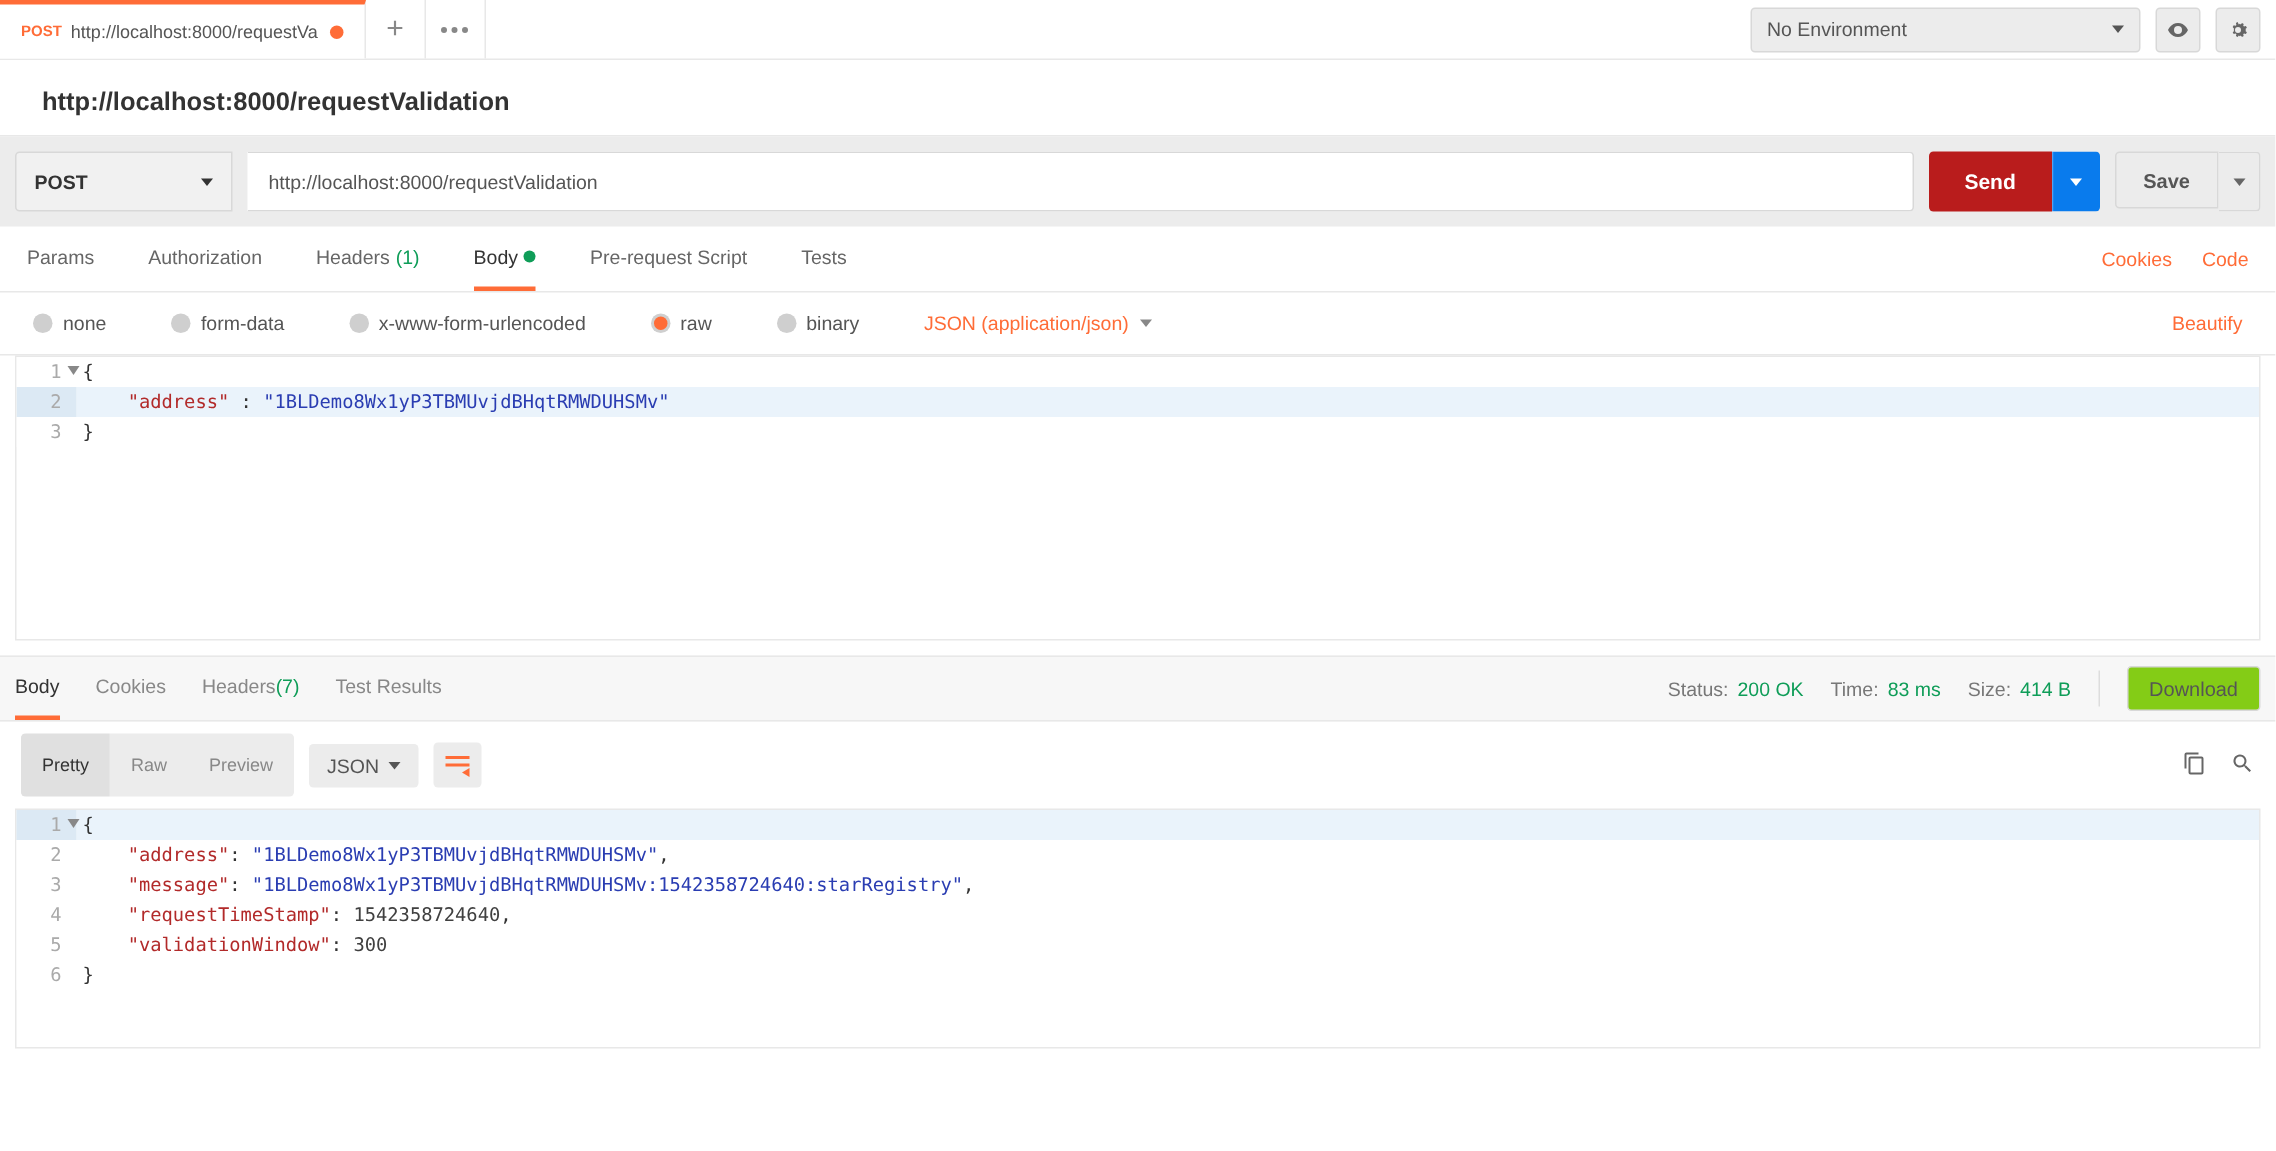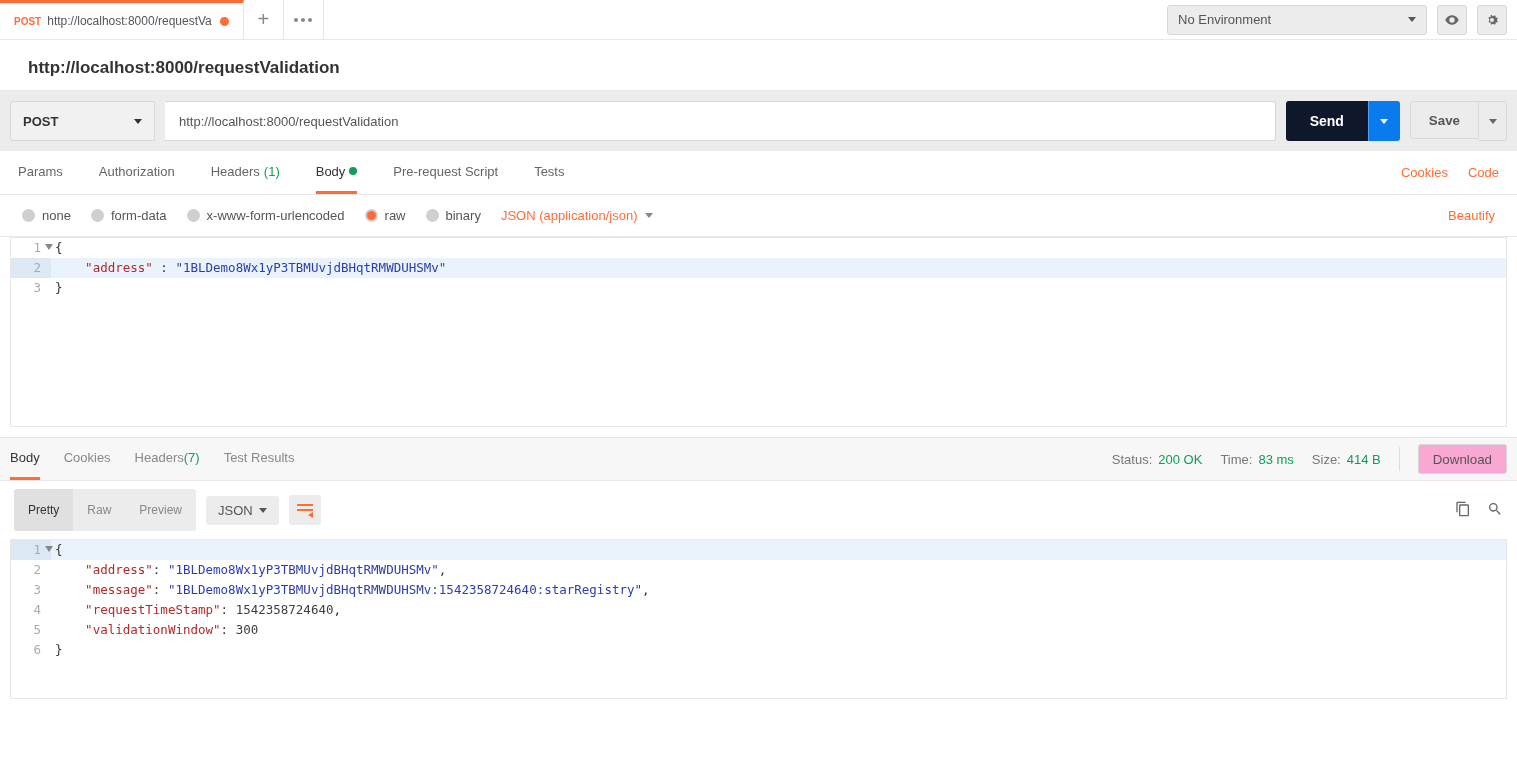--- a/index.html
+++ b/index.html
@@ -16,34 +16,34 @@
 .dots span { width: 4px; height: 4px; background: #888; border-radius: 50%; }
 .top-right { display: flex; align-items: center; gap: 10px; padding: 0 10px; }
 .env-select { width: 260px; height: 30px; background: #ececec; border: 1px solid #d8d8d8; border-radius: 3px; display: flex; align-items: center; justify-content: space-between; padding: 0 10px; color: #555; cursor: pointer; }
 .sq-btn { width: 30px; height: 30px; background: #ececec; border: 1px solid #d8d8d8; border-radius: 3px; display: flex; align-items: center; justify-content: center; color: #666; cursor: pointer; }
 .title-row { padding: 18px 28px 12px; border-bottom: 1px solid #e8e8e8; }
 .title-row h1 { font-size: 17px; font-weight: 700; color: #333; }
 .req-row { display: flex; gap: 10px; padding: 10px 10px; background: #ececec; }
 .method-dd { display: flex; align-items: center; width: 145px; height: 40px; background: #f1f1f1; border: 1px solid #d8d8d8; border-radius: 3px 0 0 3px; padding: 0 12px; font-weight: 600; color: #333; justify-content: space-between; cursor: pointer; }
 .url-in { flex: 1; height: 40px; border: 1px solid #d8d8d8; border-left: none; border-radius: 0 3px 3px 0; background: #fff; padding: 0 14px; color: #555; font-size: 13px; outline: none; }
 .send-wrap { display: flex; }
-.send-btn { height: 40px; background: #0f172a; color: #fff; border: none; border-radius: 3px 0 0 3px; padding: 0 24px; font-weight: 700; font-size: 14px; cursor: pointer; }
+.send-btn { height: 40px; background: #b91c1c; color: #fff; border: none; border-radius: 3px 0 0 3px; padding: 0 24px; font-weight: 700; font-size: 14px; cursor: pointer; }
 .send-dd { height: 40px; width: 32px; background: #097bed; border: none; border-left: 1px solid rgba(255,255,255,0.3); border-radius: 0 3px 3px 0; color: #fff; display: flex; align-items: center; justify-content: center; cursor: pointer; }
 .save-wrap { display: flex; }
 .save-btn { height: 38px; background: #ececec; border: 1px solid #d8d8d8; border-radius: 3px 0 0 3px; padding: 0 18px; color: #555; font-weight: 600; cursor: pointer; }
 .save-dd { height: 40px; width: 28px; background: #ececec; border: 1px solid #d8d8d8; border-left: none; border-radius: 0 3px 3px 0; display: flex; align-items: center; justify-content: center; color: #666; cursor: pointer; }
 .caret { display: inline-block; width: 0; height: 0; border-left: 4px solid transparent; border-right: 4px solid transparent; border-top: 5px solid currentColor; }
 .tabs2 { display: flex; align-items: center; padding: 0 18px; height: 44px; border-bottom: 1px solid #e8e8e8; gap: 36px; position: relative; }
 .tabs2 .t { color: #666; cursor: pointer; font-size: 13px; display: flex; align-items: center; gap: 4px; height: 100%; border-bottom: 3px solid transparent; }
 .tabs2 .t.active { color: #333; border-bottom-color: #ff6c37; }
 .green-count { color: #0f9d58; }
 .green-dot { width: 8px; height: 8px; background: #0f9d58; border-radius: 50%; }
 .tabs2 .right { margin-left: auto; display: flex; gap: 20px; }
 .orange-link { color: #ff6c37; cursor: pointer; }
-.body-opts { display: flex; align-items: center; padding: 10px 22px; gap: 20px; border-bottom: 1px solid #e8e8e8; height: 42px; }
+.body-opts { display: flex; align-items: center; padding: 10px 22px; gap: 43px; border-bottom: 1px solid #e8e8e8; height: 42px; }
 .radio { display: flex; align-items: center; gap: 7px; cursor: pointer; color: #555; }
 .rdot { width: 13px; height: 13px; border-radius: 50%; background: #cfcfcf; position: relative; }
 .rdot.sel { background: #cfcfcf; }
 .rdot.sel::after { content: ''; position: absolute; inset: 2px; background: #ff6c37; border-radius: 50%; }
 .ctype { color: #ff6c37; cursor: pointer; display: flex; align-items: center; gap: 8px; }
 .body-opts .right { margin-left: auto; }
 .editor { border: 1px solid #e8e8e8; margin: 0 10px 10px; font-family: "Menlo","Consolas",monospace; font-size: 12.5px; height: 190px; overflow: hidden; }
 .ed-line { display: flex; line-height: 20px; }
 .gutter { width: 40px; text-align: right; padding-right: 10px; color: #aaa; background: #fff; user-select: none; position: relative; }
 .fold { position: absolute; right: -2px; top: 6px; width: 0; height: 0; border-left: 4px solid transparent; border-right: 4px solid transparent; border-top: 6px solid #888; }
@@ -51,21 +51,21 @@
 .ed-line.hl .code { background: #eaf3fb; }
 .ed-line.hl .gutter { background: #dce9f4; }
 .key { color: #b22a2a; }
 .str { color: #2a3db2; }
 .num { color: #404040; }
 .pun { color: #333; }
 .resp-bar { display: flex; align-items: center; padding: 0 10px; height: 44px; border-top: 1px solid #e8e8e8; border-bottom: 1px solid #e8e8e8; background: #f7f7f7; gap: 24px; }
 .resp-bar .t { color: #888; cursor: pointer; height: 100%; display: flex; align-items: center; border-bottom: 3px solid transparent; }
 .resp-bar .t.active { color: #333; border-bottom-color: #ff6c37; }
 .resp-bar .right { margin-left: auto; display: flex; align-items: center; gap: 18px; color: #777; }
-.btn-gray { background: #f9a8d4; border: 1px solid #d8d8d8; border-radius: 3px; height: 30px; padding: 0 14px; color: #555; cursor: pointer; }
+.btn-gray { background: #84cc16; border: 1px solid #d8d8d8; border-radius: 3px; height: 30px; padding: 0 14px; color: #555; cursor: pointer; }
 .sep { width: 1px; height: 24px; background: #ddd; }
 .view-opts { display: flex; align-items: center; padding: 8px 14px; gap: 10px; }
 .seg { display: flex; background: #ececec; border-radius: 3px; overflow: hidden; }
 .seg button { border: none; background: transparent; padding: 14px 14px; color: #888; cursor: pointer; font-size: 12px; }
 .seg button.active { color: #333; background: #e0e0e0; }
 .json-dd { background: #ececec; border-radius: 3px; padding: 7px 12px; display: flex; align-items: center; gap: 6px; color: #555; cursor: pointer; }
 .wrap-btn { width: 32px; height: 30px; background: #ececec; border-radius: 3px; display: flex; align-items: center; justify-content: center; cursor: pointer; }
 .wrap-icon { position: relative; width: 16px; height: 12px; }
 .wrap-icon::before, .wrap-icon::after { content: ''; position: absolute; left: 0; right: 0; height: 2px; background: #ff6c37; }
 .wrap-icon::before { top: 0; }

